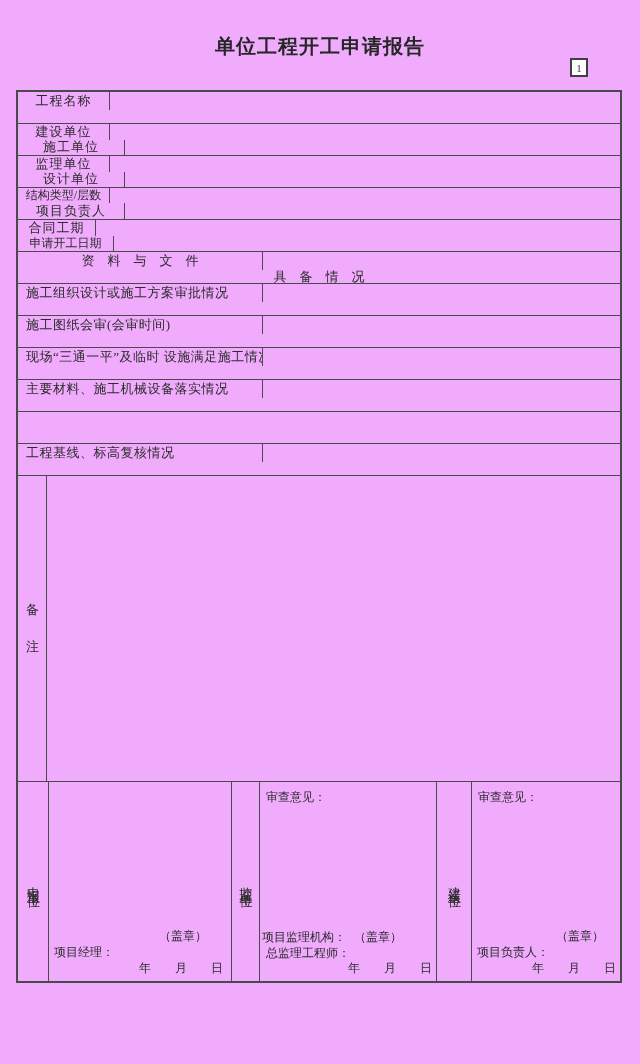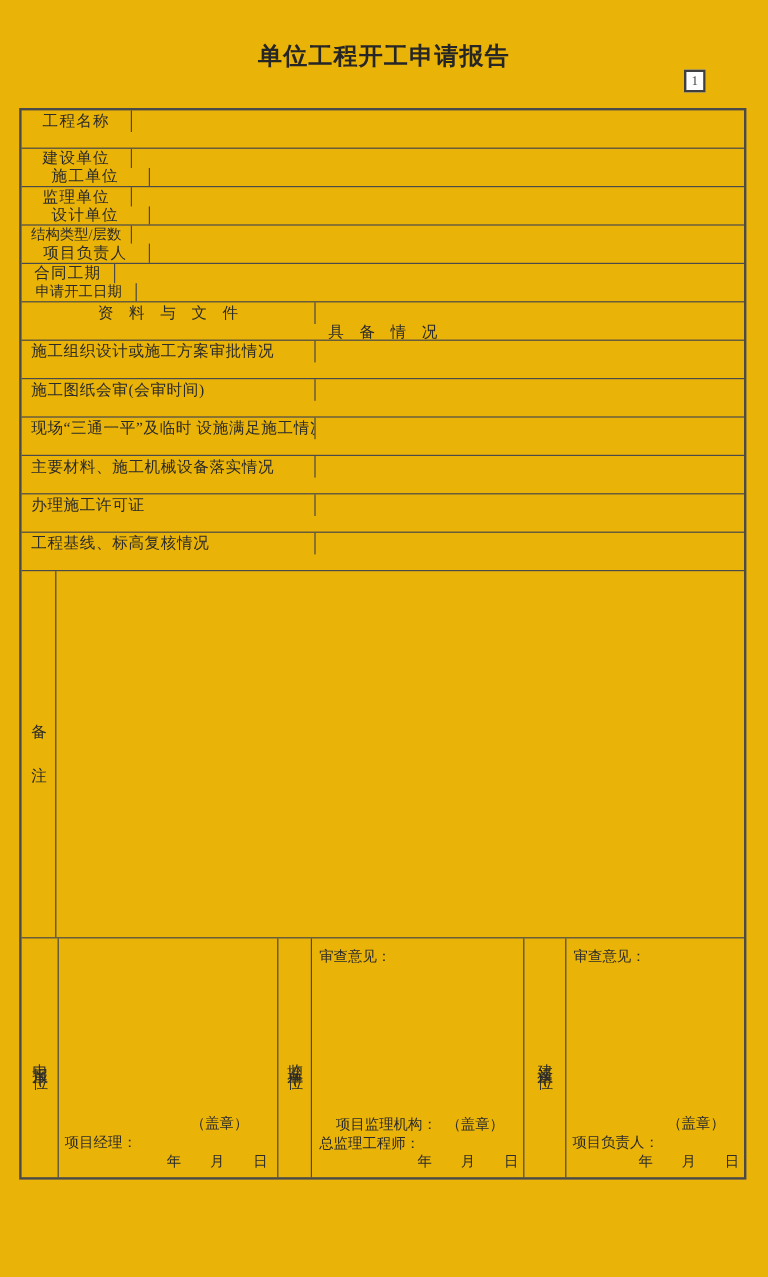--- a/index.html
+++ b/index.html
@@ -1,20 +1,20 @@
 <!DOCTYPE html>
 <html><head>
 <meta charset="utf-8">
 <style>
   * { margin:0; padding:0; box-sizing:border-box; }
   html,body { background:#f6f6f8; }
   .page {
     position:relative;
     width:640px; height:1064px;
-    background:#eab308;
+    background:#f0abfc;
     font-family:"Liberation Serif","DejaVu Serif",serif;
     color:#2b2b2b;
     overflow:hidden;
   }
   .title {
     position:absolute; top:33px; left:0; width:100%;
     text-align:center;
     font-family:"Liberation Sans","DejaVu Sans",sans-serif;
     font-weight:700; font-size:20px; letter-spacing:1px;
     color:#262626;
@@ -59,21 +59,21 @@
     writing-mode:vertical-lr; text-orientation:upright;
     font-size:13px; letter-spacing:3px; white-space:nowrap;
   }
   .vwide { letter-spacing:36px; }
   .bcell { position:relative; font-size:12px; }
   .abs { position:absolute; white-space:nowrap; }
   .op-label { top:7px; left:6px; }
   .ap-seal { bottom:36px; left:110px; }
   .ap-name { bottom:20px; left:5px; }
   .ap-date { bottom:4px; left:90px; }
-  .sv-org  { bottom:35px; left:20px;margin-top:17px; }
+  .sv-org  { bottom:35px; left:2px;margin-top:17px; }
   .sv-chief{ bottom:19px; left:6px; }
   .sv-date { bottom:4px; left:88px; }
   .ow-seal { bottom:36px; left:84px; }
   .ow-name { bottom:20px; left:5px; }
   .ow-date { bottom:4px; left:60px; }
   .sealgap { margin-left:8px; }
 </style>
 </head>
 <body>
 
@@ -135,21 +135,20 @@
     </div>
     <div class="row h32">
       <div class="c w245 item left">现场“三通一平”及临时 设施满足施工情况</div>
       <div class="c fill"></div>
     </div>
     <div class="row h32">
       <div class="c w245 item left">主要材料、施工机械设备落实情况</div>
       <div class="c fill"></div>
     </div>
     <div class="row h32">
-      <div class="c w245 item left">办理施工许可证</div>
       <div class="c fill"></div>
     </div>
     <div class="row h32">
       <div class="c w245 item left">工程基线、标高复核情况</div>
       <div class="c fill"></div>
     </div>
 
     <div class="row remark-row">
       <div class="c w29">
         <span class="vtext vwide">备注</span>

